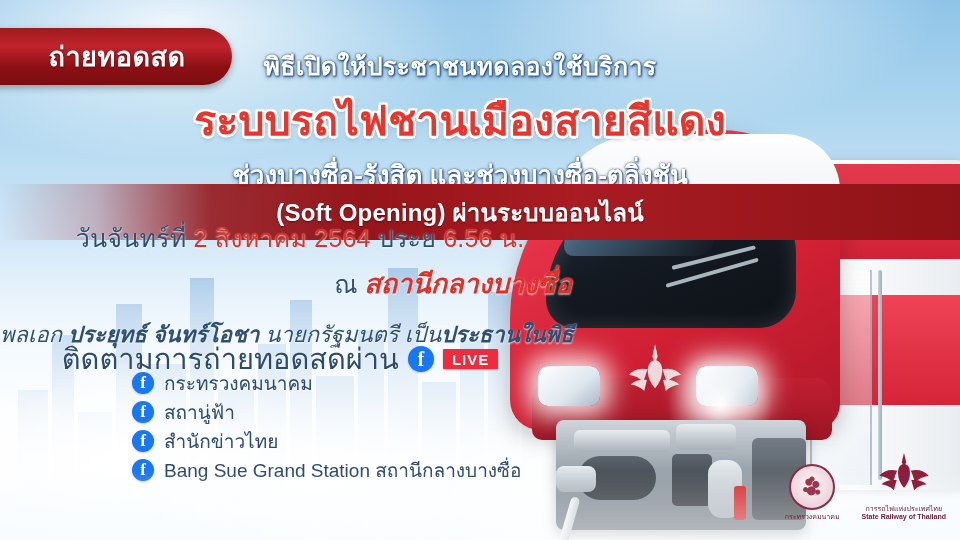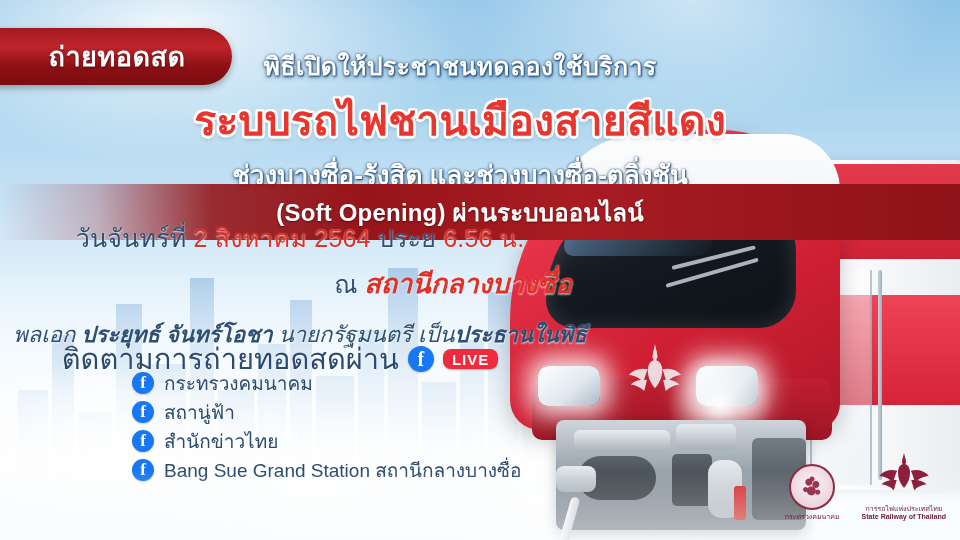--- a/index.html
+++ b/index.html
@@ -91,21 +91,21 @@
     text-align:center; font-size:25px; color:#2e4f73; letter-spacing:.2px;
     text-shadow:0 1px 2px rgba(255,255,255,.9);
   }
   .info-date .rd { color:#e03027; }
   .info-place {
     text-align:right; padding-right:28px; margin-top:4px; font-size:25px;
     text-shadow:0 1px 2px rgba(255,255,255,.9);
   }
   .info-place .rd { color:#e03027; font-weight:bold; font-style:italic; font-size:27px; }
   .info-pm {
-    text-align:center; margin-top:12px; font-size:22px; font-style:italic; color:#2e4f73;
+    text-align:left; margin-top:12px; font-size:22px; font-style:italic; color:#2e4f73;
     text-shadow:0 1px 2px rgba(255,255,255,.9);
   }
   .info-pm b { font-weight:bold; }
 
   
   .follow {
     position:absolute; left:0; top:336px; width:560px;
     display:flex; align-items:center; justify-content:center; gap:9px;
   }
   .follow-label { font-size:29px; color:#2b4a6e; text-shadow:0 1px 2px rgba(255,255,255,.9); }
@@ -114,21 +114,21 @@
     background:#1877F2; position:relative; flex:0 0 auto;
     box-shadow:0 1px 2px rgba(0,0,0,.2);
   }
   .fb-ico::after {
     content:"f"; position:absolute; left:0; right:0; top:50%; transform:translateY(-52%);
     text-align:center; color:#fff; font-size:20px; font-weight:bold;
     font-family:"Liberation Serif","DejaVu Serif",serif; line-height:1;
   }
   .live-tag {
     background:#F12B3E; color:#fff; font-size:15px; font-weight:bold; letter-spacing:1px;
-    padding:3px 9px 2px; border-radius:8px; line-height:1;
+    padding:3px 9px 2px; border-radius:1px; line-height:1;
     box-shadow:0 1px 2px rgba(0,0,0,.25);
   }
 
   
   .channels { position:absolute; left:132px; top:368px; width:470px; }
   .chan { display:flex; align-items:center; gap:10px; height:29px; }
   .chan .fb-ico { width:22px; height:22px; }
   .chan .fb-ico::after { font-size:17px; }
   .chan-name { font-size:19px; color:#2b4a6e; text-shadow:0 1px 2px rgba(255,255,255,.85); white-space:nowrap; }
 

